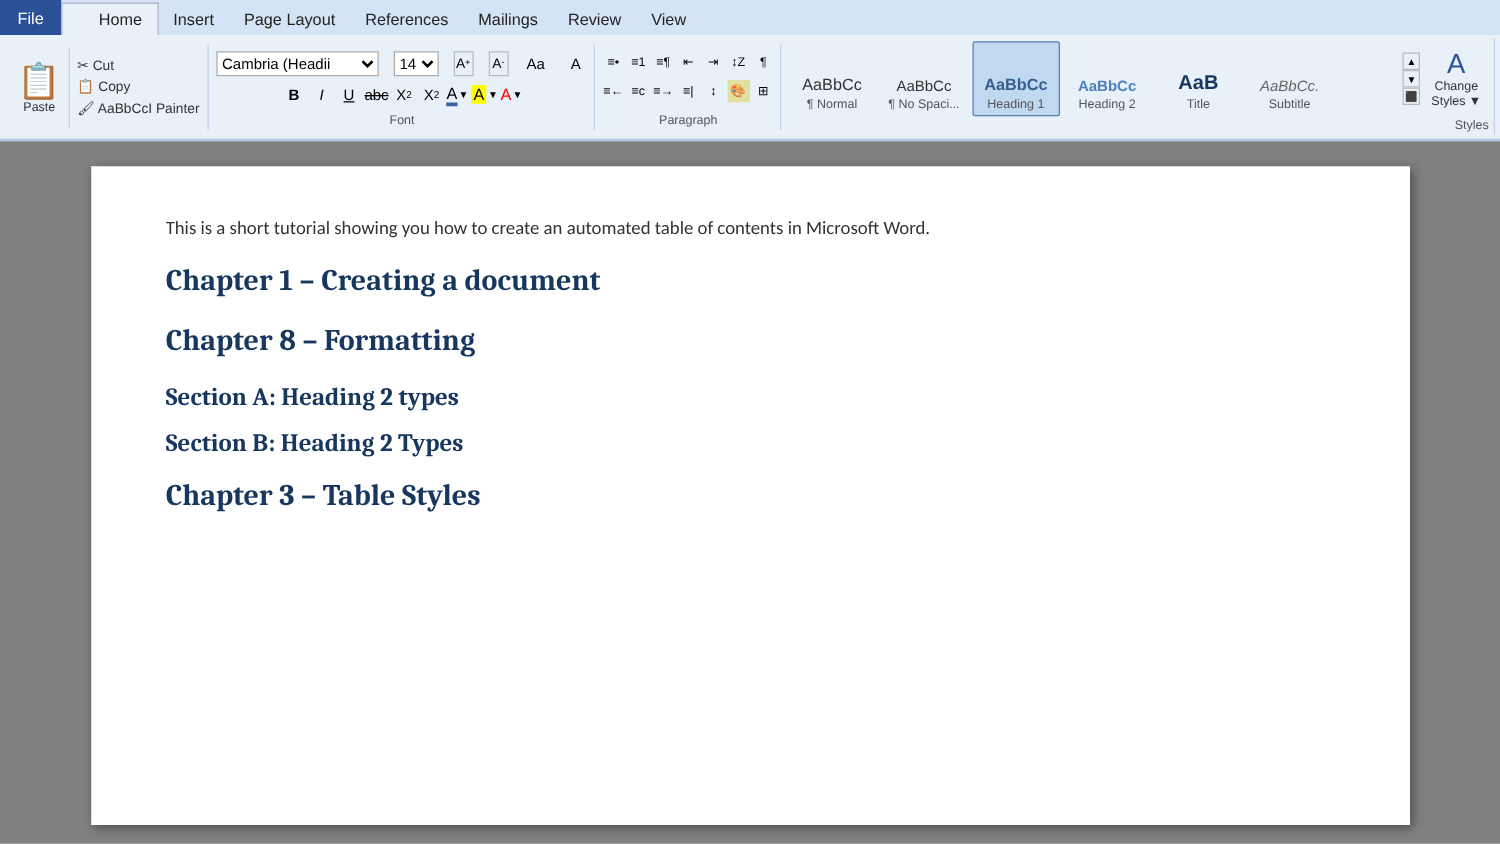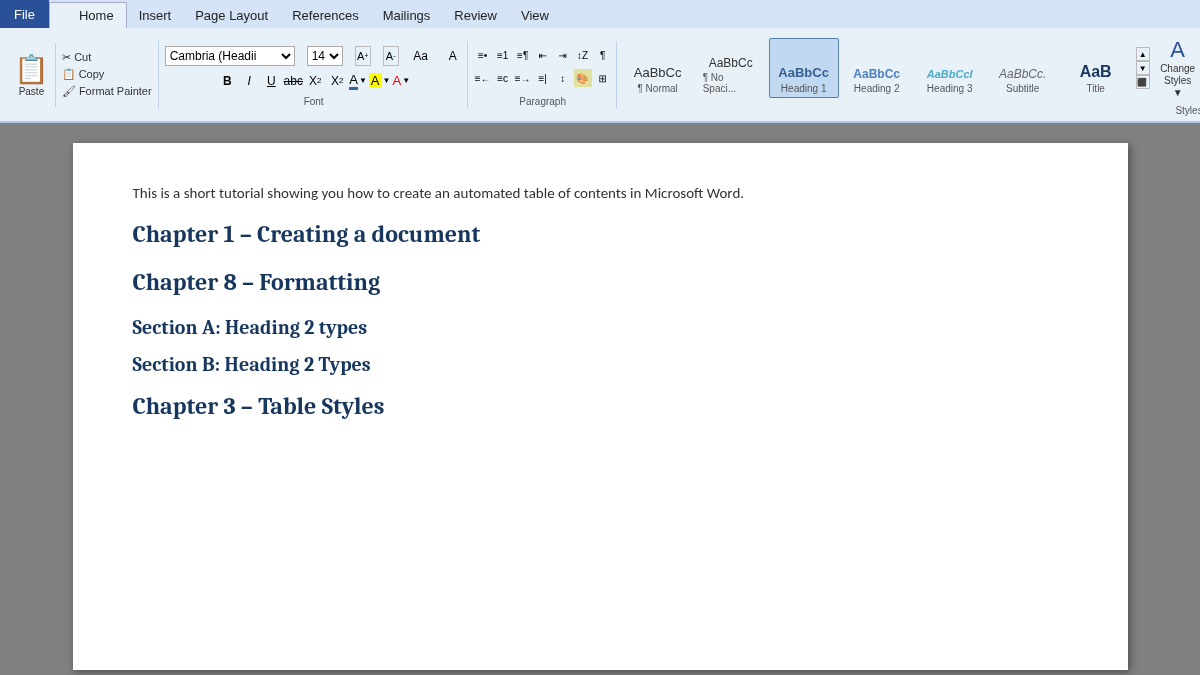--- a/index.html
+++ b/index.html
@@ -366,21 +366,21 @@
 <div class="toolbar-row">
 
   <div class="clipboard-group">
     <div class="paste-btn">
       <span class="paste-icon">📋</span>
       <span class="paste-label">Paste</span>
     </div>
     <div class="clipboard-btns">
       <div class="clip-btn">✂ Cut</div>
       <div class="clip-btn">📋 Copy</div>
-      <div class="clip-btn">🖌 Format Painter</div>
+      <div class="clip-btn">🖌 AaBbCcI Painter</div>
     </div>
   </div>
 
   <div class="font-group toolbar-group">
     <div class="group-content">
       <div class="font-row1">
         <select class="font-select">
           <option>Cambria (Headii</option>
         </select>
         <select class="font-size-select">
@@ -453,30 +453,26 @@
           </div>
           <div class="style-item active">
             <span class="style-preview" style="font-size:13px;color:#365f91;font-weight:bold;">AaBbCc</span>
             <span class="style-label">Heading 1</span>
           </div>
           <div class="style-item">
             <span class="style-preview" style="font-size:12px;color:#4f81bd;font-weight:bold;">AaBbCc</span>
             <span class="style-label">Heading 2</span>
           </div>
           <div class="style-item">
-            <span class="style-preview" style="font-size:11px;color:#4bacc6;font-weight:bold;font-style:italic;">AaBbCcI</span>
-            <span class="style-label">Heading 3</span>
+            <span class="style-preview" style="font-size:16px;color:#17375e;font-weight:bold;">AaB</span>
+            <span class="style-label">Title</span>
           </div>
           <div class="style-item">
             <span class="style-preview" style="font-size:12px;color:#666;font-style:italic;">AaBbCc.</span>
             <span class="style-label">Subtitle</span>
-          </div>
-          <div class="style-item">
-            <span class="style-preview" style="font-size:16px;color:#17375e;font-weight:bold;">AaB</span>
-            <span class="style-label">Title</span>
           </div>
         </div>
       <div class="styles-scroll">
         <div class="scroll-btn">▲</div>
         <div class="scroll-btn">▼</div>
         <div class="scroll-btn">⬛</div>
       </div>
 
       <div class="change-styles-btn">
         <span style="font-size:22px;color:#2a5197;">A</span>

